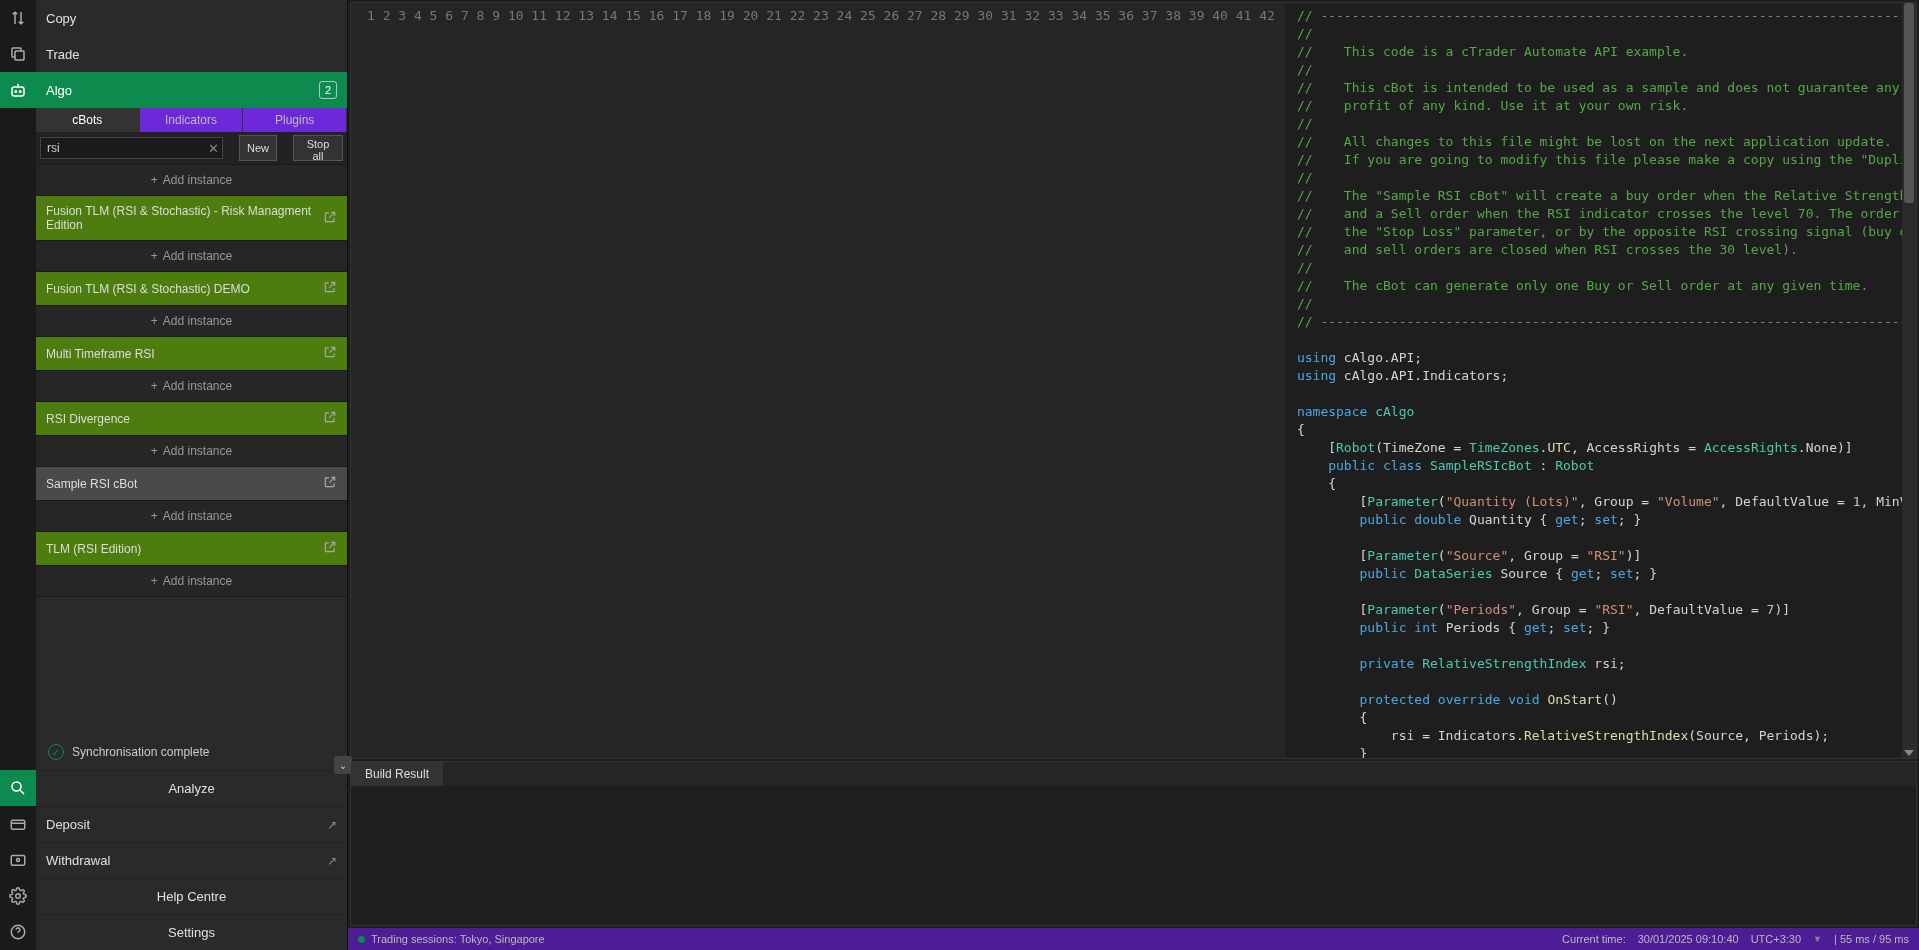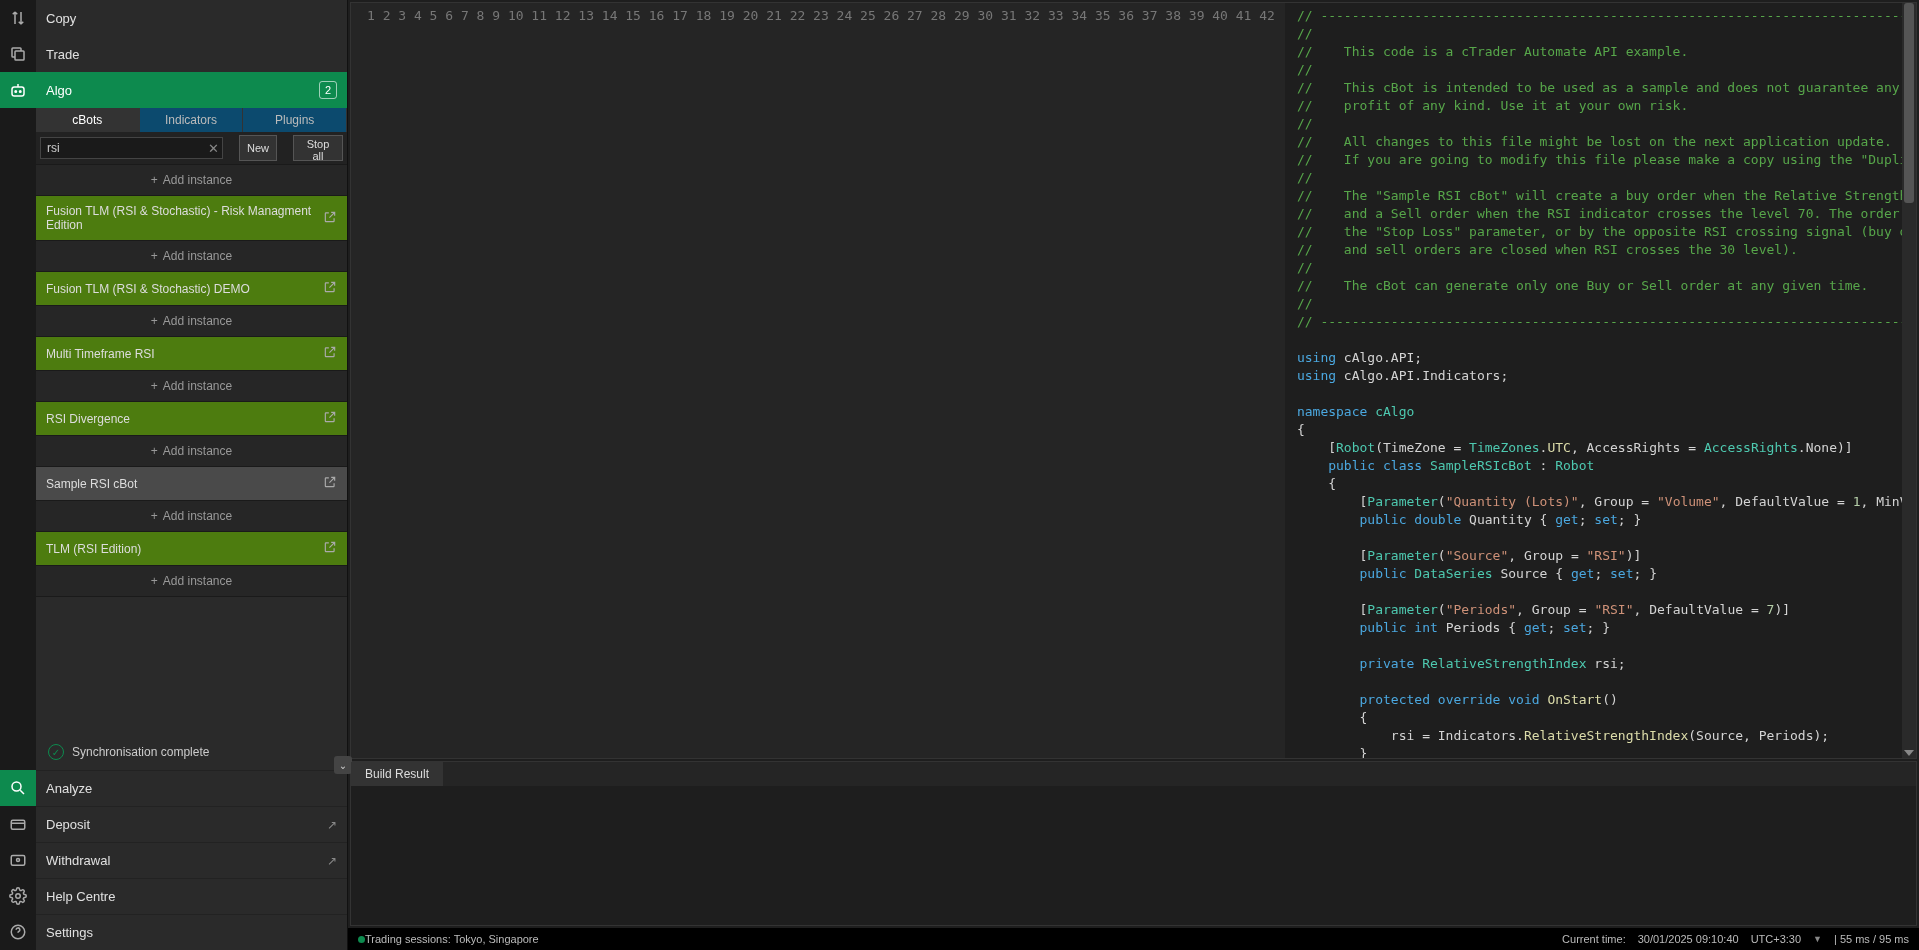--- a/index.html
+++ b/index.html
@@ -54,21 +54,21 @@
 .nav-badge {
   margin-left: auto;
   border: 1px solid rgba(255,255,255,0.6);
   border-radius: 3px;
   padding: 0 5px;
   font-size: 11px;
   line-height: 16px;
 }
 .sub-tabs {
   display: flex;
-  background: #0c4a6e;
+  background: #6d28d9;
 }
 .sub-tab {
   flex: 1;
   text-align: center;
   padding: 5px 0;
   font-size: 12px;
   cursor: pointer;
   color: #bbb;
   border-right: 1px solid #333;
 }
@@ -158,21 +158,21 @@
   width: 16px;
   height: 16px;
   border: 1.5px solid #0d8a4e;
   border-radius: 50%;
   display: flex;
   align-items: center;
   justify-content: center;
   color: #0d8a4e;
   font-size: 10px;
 }
-.bottom-nav .nav-item { border-top: 1px solid #222; }
+.bottom-nav .nav-item { border-top: 1px solid #222; justify-content: center; }
 .ext-icon { margin-left: auto; color: #888; font-size: 12px; }
 .main {
   flex: 1;
   display: flex;
   flex-direction: column;
   background: #1e1e1e;
 }
 .editor-wrap {
   flex: 1;
   display: flex;
@@ -257,26 +257,27 @@
   display:flex;
   align-items:center;
   justify-content:center;
   color:#ccc;
   font-size:10px;
   cursor:pointer;
 }
 .panel-body { flex: 1; background: #1e1e1e; }
 .status-bar {
   height: 22px;
-  background: #000000;
+  background: #4c1d95;
   display: flex;
   align-items: center;
   padding: 0 10px;
   font-size: 11px;
   color: #bbb;
+  gap: 6px;
 }
 .status-dot {
   width: 7px;
   height: 7px;
   background: #0d8a4e;
   border-radius: 50%;
 }
 .status-right { margin-left: auto; display: flex; gap: 12px; align-items: center; }
 .dd-caret { color:#888; font-size:9px; }
 </style>

